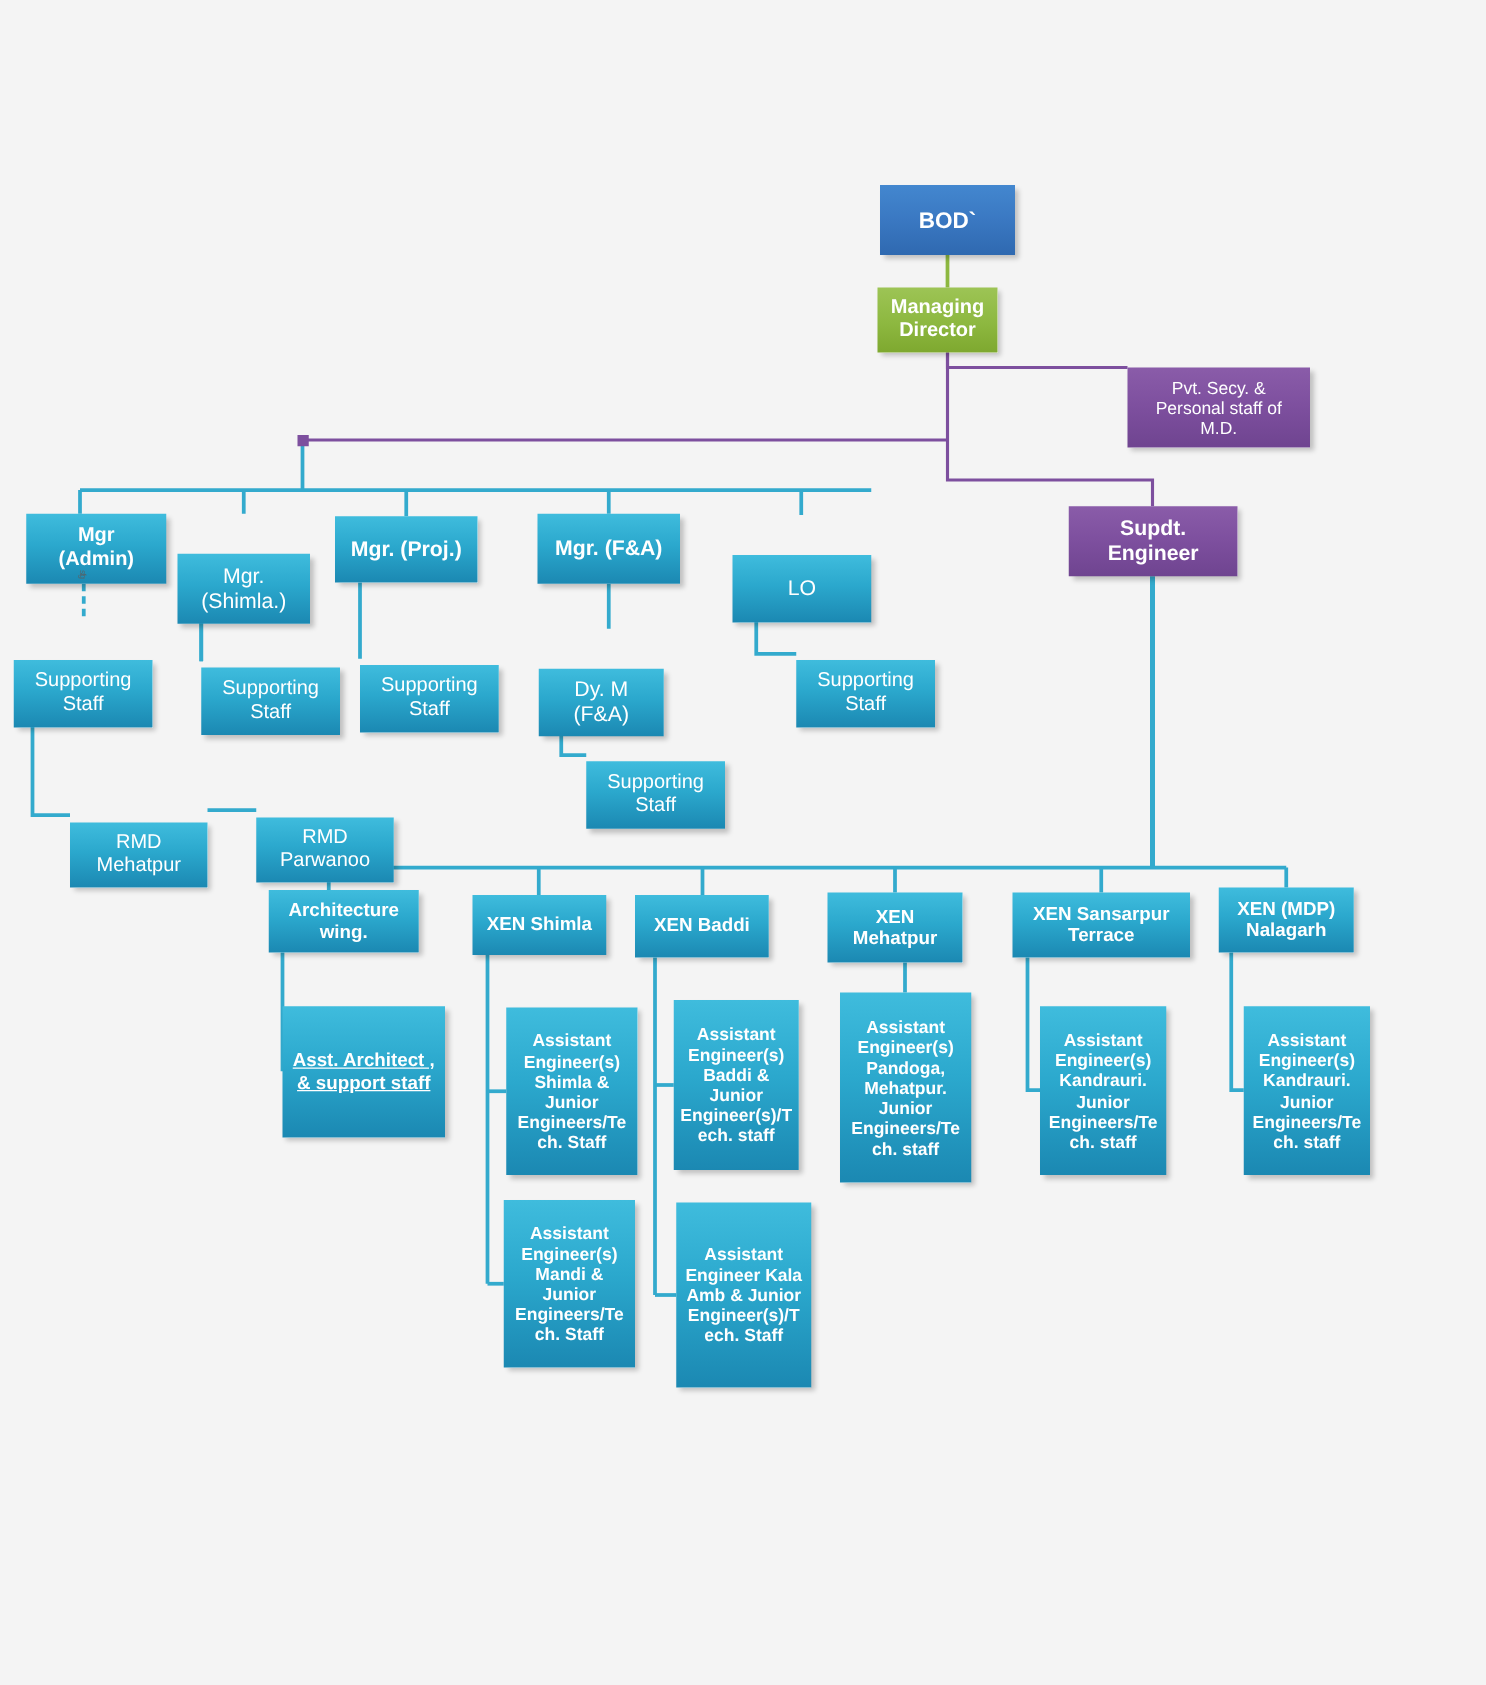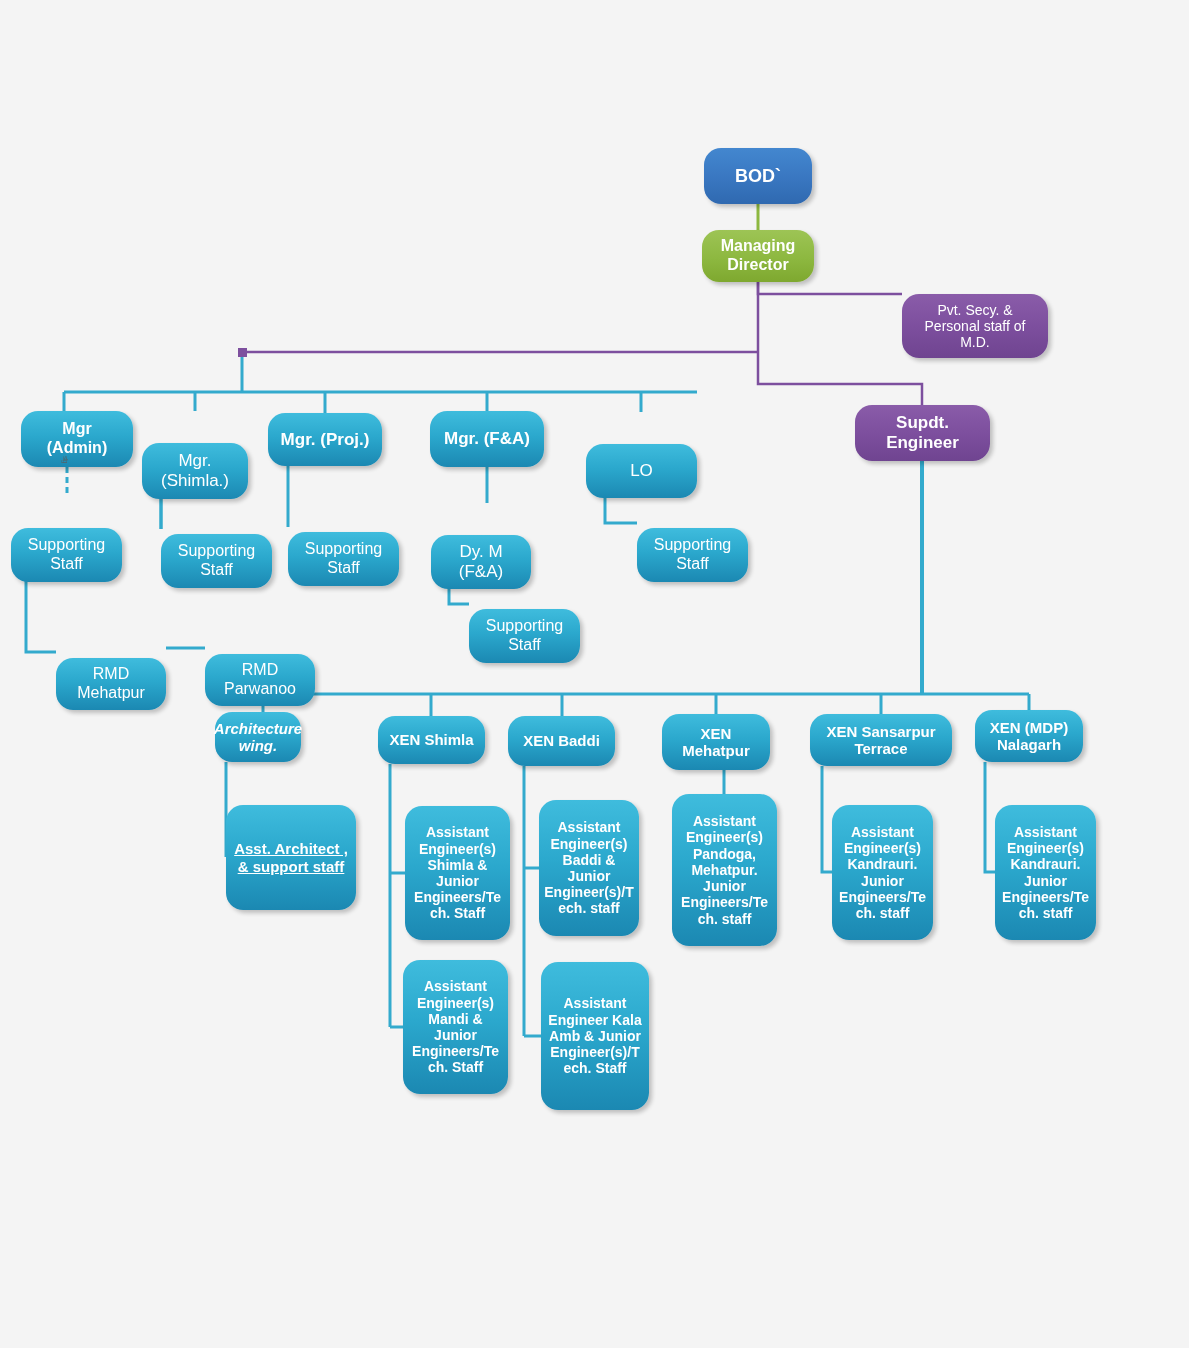--- a/index.html
+++ b/index.html
@@ -20,21 +20,20 @@
     display:flex;
     align-items:center;
     justify-content:center;
     text-align:center;
     color:#ffffff;
     line-height:1.16;
     padding:2px 4px;
     box-shadow:3px 3px 4px rgba(0,0,0,0.22);
     z-index:5;
     white-space:pre-line;
-    border-radius:17px;
   }
   .teal{
     background:linear-gradient(180deg,#3fbcdd 0%,#2ba8cd 45%,#1b88b2 100%);
   }
   .blue{
     background:linear-gradient(180deg,#4387cf 0%,#3a78c2 50%,#2f69b0 100%);
   }
   .green{
     background:linear-gradient(180deg,#9dc455 0%,#8db840 55%,#7ea82f 100%);
   }
@@ -116,21 +115,21 @@
 
     <path d="M724,770 L724,794" stroke="#33aacd" stroke-width="3" fill="none"></path>
 
     <path d="M822,766 L822,872 L832,872" stroke="#33aacd" stroke-width="3" fill="none"></path>
 
     <path d="M985,762 L985,872 L995,872" stroke="#33aacd" stroke-width="3" fill="none"></path>
   </svg>
 
   <div id="nodes-layer">
       <div class="node blue bold" style="left: 704px; top: 148px; width: 108px; height: 56px; font-size: 18px;">BOD`</div>
-      <div class="node green bold" style="left: 702px; top: 230px; width: 112px; height: 52px; font-size: 16px;">Managing
+      <div class="node green bold" style="left: 702px; top: 230px; width: 96px; height: 52px; font-size: 16px;">Managing
 Director</div>
       <div class="node purple reg" style="left: 902px; top: 262px; width: 146px; height: 64px; font-size: 14px;">Pvt. Secy. &amp;
 Personal staff of
 M.D.</div>
       <div class="node teal bold" style="left: 21px; top: 411px; width: 112px; height: 56px; font-size: 16px;">Mgr
 (Admin)</div>
       <div class="node teal reg" style="left: 142px; top: 411px; width: 106px; height: 56px; font-size: 17px;">Mgr.
 (Shimla.)</div>
       <div class="node teal bold" style="left: 268px; top: 413px; width: 114px; height: 53px; font-size: 17px;">Mgr. (Proj.)</div>
       <div class="node teal bold" style="left: 430px; top: 411px; width: 114px; height: 56px; font-size: 17px;">Mgr. (F&amp;A)</div>
@@ -145,21 +144,21 @@
 Staff</div>
       <div class="node teal reg" style="left: 431px; top: 503px; width: 100px; height: 54px; font-size: 17px;">Dy. M (F&amp;A)</div>
       <div class="node teal reg" style="left: 469px; top: 577px; width: 111px; height: 54px; font-size: 16px;">Supporting
 Staff</div>
       <div class="node teal reg" style="left: 637px; top: 496px; width: 111px; height: 54px; font-size: 16px;">Supporting
 Staff</div>
       <div class="node teal reg" style="left: 56px; top: 626px; width: 110px; height: 52px; font-size: 16px;">RMD
 Mehatpur</div>
       <div class="node teal reg" style="left: 205px; top: 622px; width: 110px; height: 52px; font-size: 16px;">RMD
 Parwanoo</div>
-      <div class="node teal bold" style="left: 215px; top: 712px; width: 86px; height: 50px; font-size: 15px; font-style: italic;">Architecture
+      <div class="node teal bold" style="left: 215px; top: 712px; width: 120px; height: 50px; font-size: 15px;">Architecture
 wing.</div>
       <div class="node teal bold" style="left: 378px; top: 716px; width: 107px; height: 48px; font-size: 15px;">XEN Shimla</div>
       <div class="node teal bold" style="left: 508px; top: 716px; width: 107px; height: 50px; font-size: 15px;">XEN Baddi</div>
       <div class="node teal bold" style="left: 662px; top: 714px; width: 108px; height: 56px; font-size: 15px;">XEN
 Mehatpur</div>
       <div class="node teal bold" style="left: 810px; top: 714px; width: 142px; height: 52px; font-size: 15px;">XEN Sansarpur
 Terrace</div>
       <div class="node teal bold" style="left: 975px; top: 710px; width: 108px; height: 52px; font-size: 15px;">XEN (MDP)
 Nalagarh</div>
       <div class="node teal bold" style="left: 226px; top: 805px; width: 130px; height: 105px; font-size: 15px; text-decoration: underline;">Asst. Architect ,

